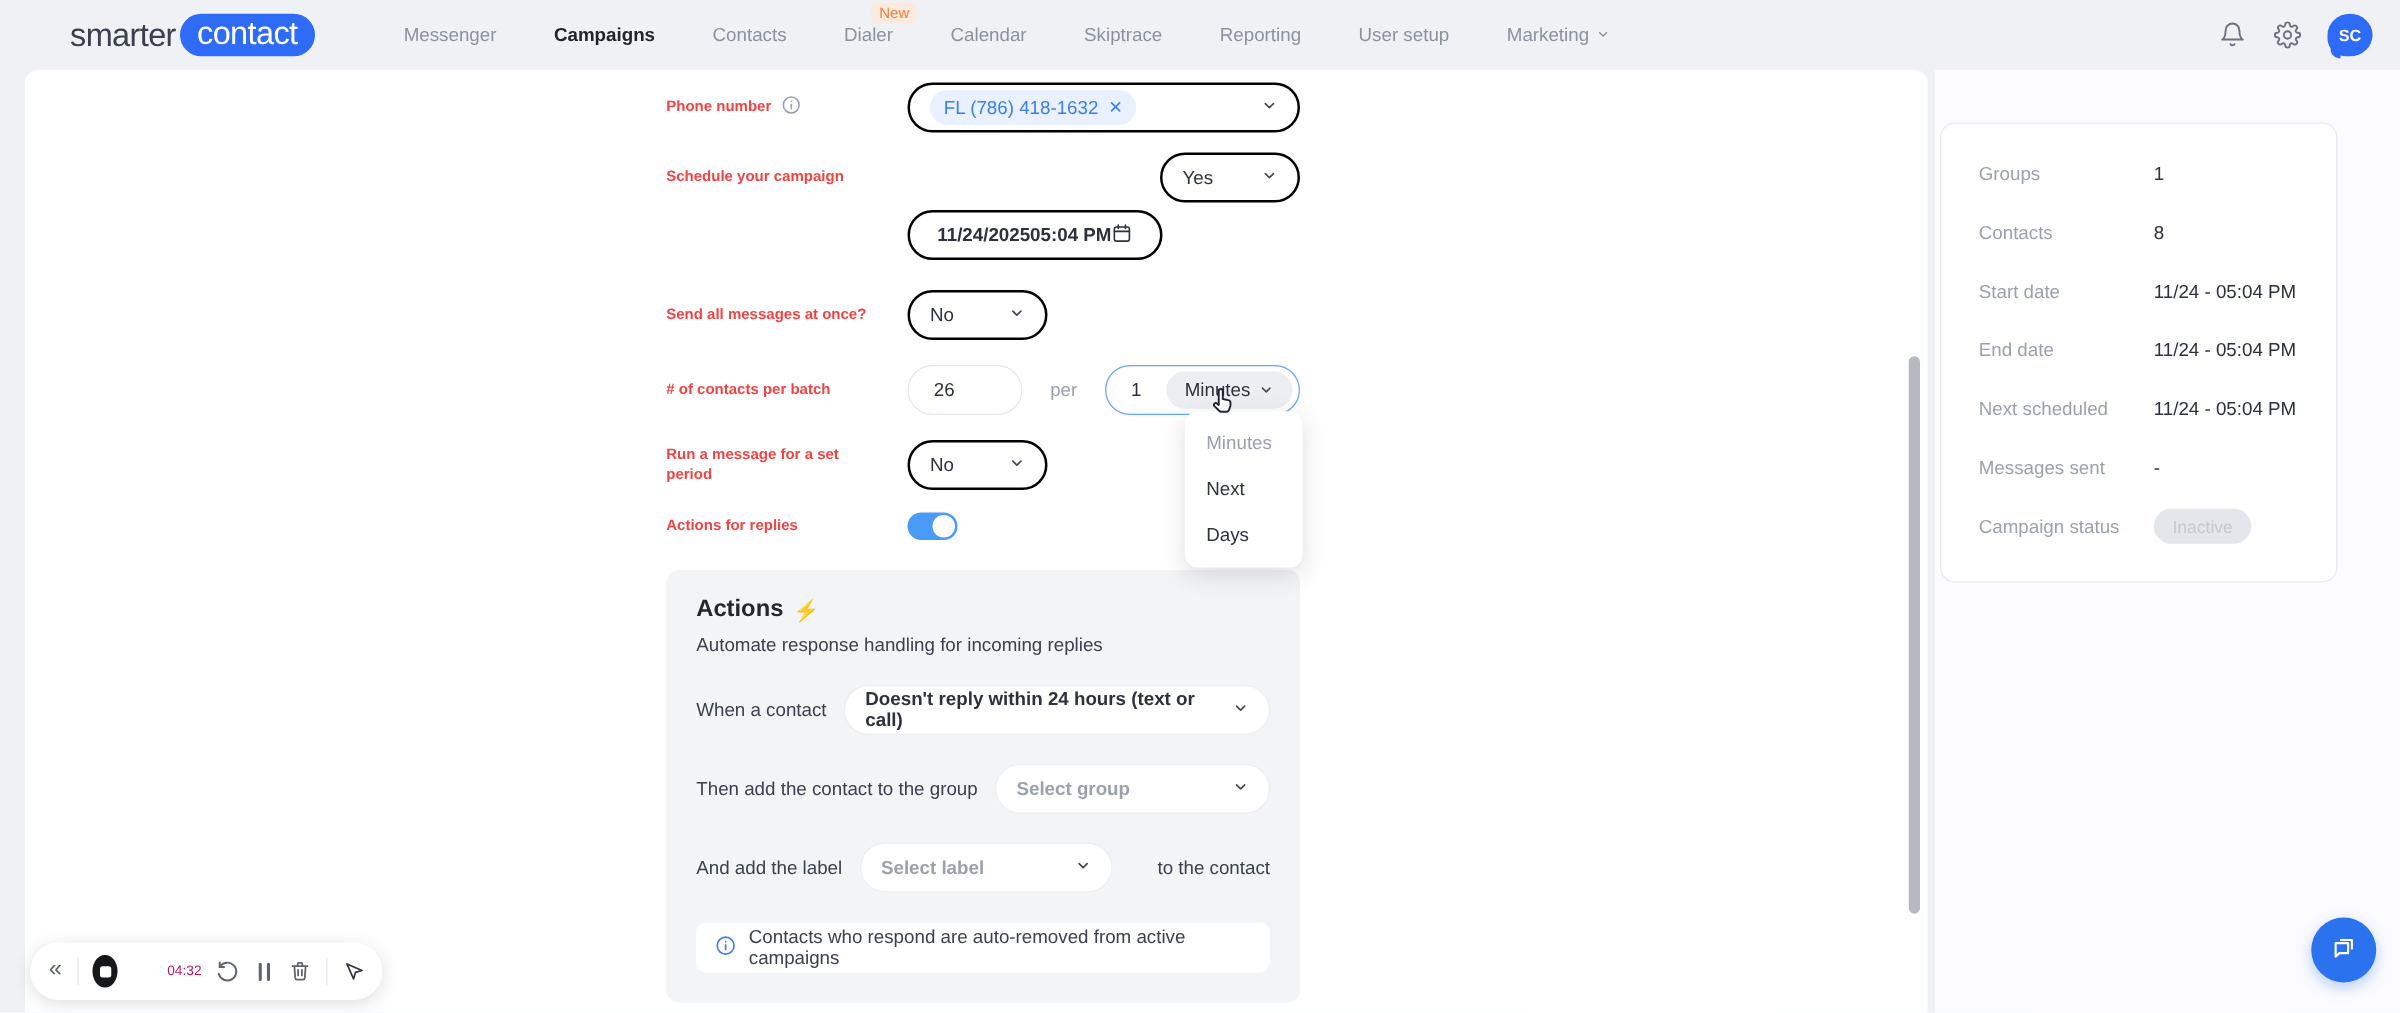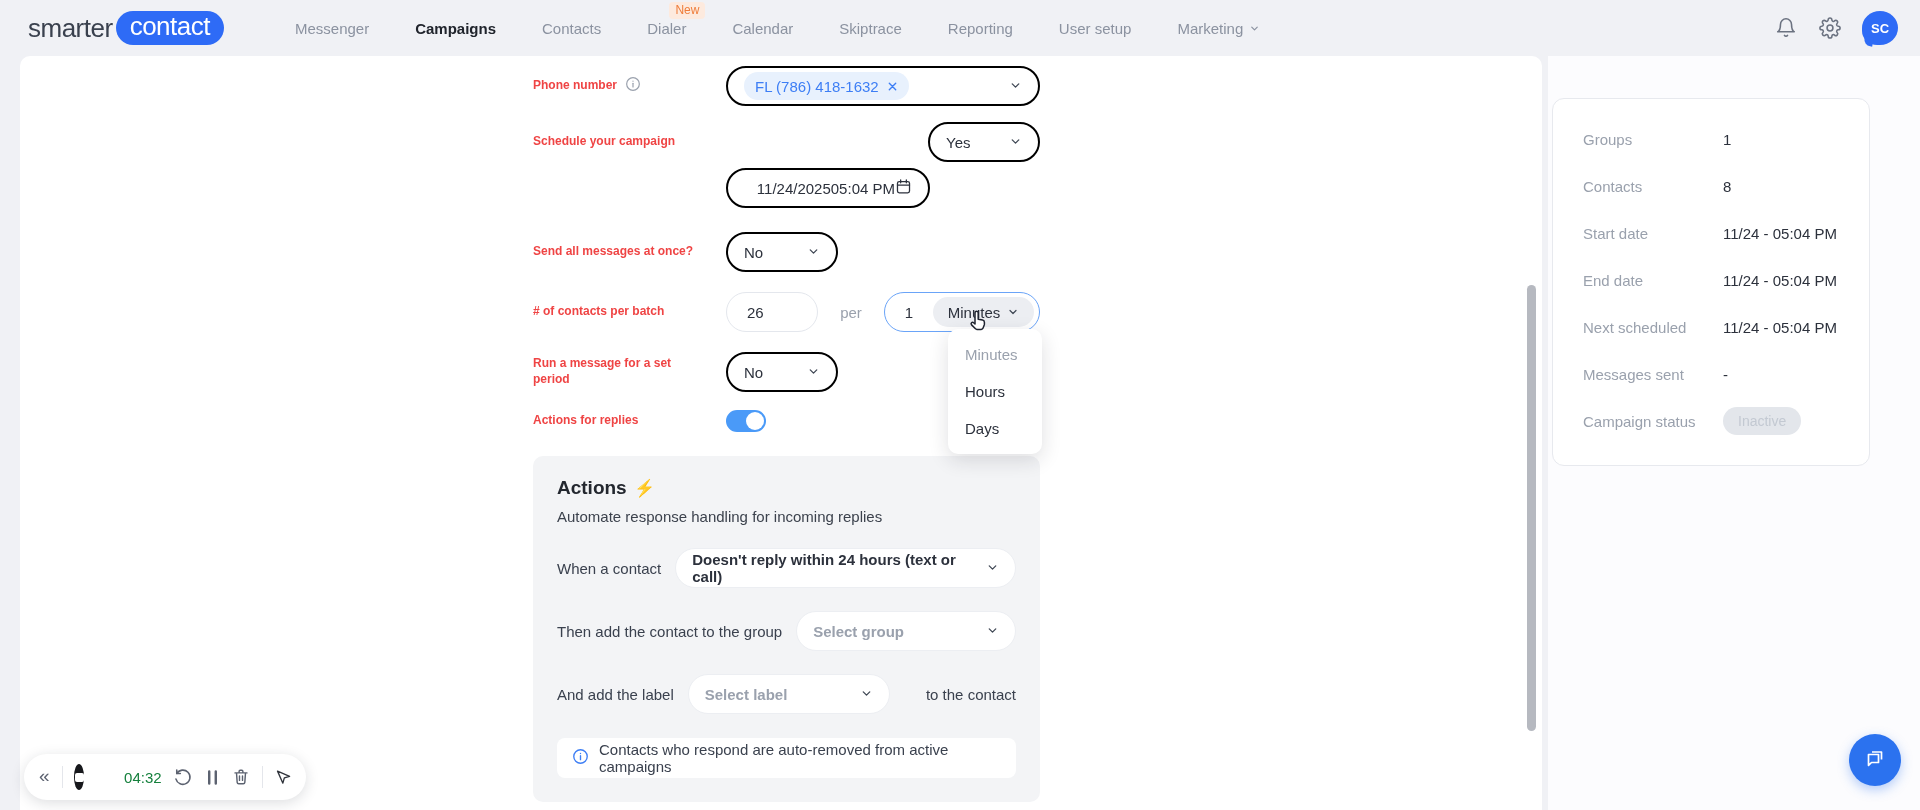--- a/index.html
+++ b/index.html
@@ -1,21 +1,21 @@
 <!DOCTYPE html>
 <html><head>
 <meta charset="utf-8">
 <style>
   * { margin:0; padding:0; box-sizing:border-box; }
   html,body { width:1920px; height:810px; overflow:hidden; }
   body { position:relative; background:#f0f1f5; font-family:"Liberation Sans", sans-serif; color:#2c313c; }
 
   
   .topnav { position:absolute; top:0; left:0; right:0; height:56px; display:flex; align-items:center; }
-  .logo { margin-left:28px; display:flex; align-items:center; cursor:pointer;text-align:right; }
+  .logo { margin-left:56px; display:flex; align-items:center; cursor:pointer;text-align:right; }
   .logo-word1 { font-size:26px; font-weight:500; color:#3a414e; letter-spacing:-0.5px; }
   .logo-pill { margin-left:3px; background:#2e6bf6; color:#fff; font-size:26px; font-weight:500;
                letter-spacing:-0.5px; padding:0 14px 3px; border-radius:18px; }
   .nav-items { display:flex; margin-left:48px; }
   .nav-item { position:relative; padding:6px 23px; font-size:15px; color:#8b92a0; cursor:pointer; display:flex; align-items:center; gap:6px; }
   .nav-item.active { color:#20242c; font-weight:700; }
   .nav-badge { position:absolute; top:-12px; right:4px; background:#fdeade; color:#ef7d3a;
                font-size:12px; padding:1px 6px 2px; border-radius:4px; font-weight:400; }
   .top-icons { position:absolute; right:22px; top:0; height:56px; display:flex; align-items:center; gap:20px; }
   .icon-btn { width:24px; height:24px; display:flex; align-items:center; justify-content:center; cursor:pointer; }
@@ -81,21 +81,21 @@
   .status-badge { background:#e3e6eb; color:#c3c9d2; font-size:14px; padding:6px 15px; border-radius:16px; }
 
   
   .recorder { position:absolute; left:24px; bottom:10px; width:282px; height:46px; background:#fff; border-radius:24px;
               box-shadow:0 3px 14px rgba(30,35,45,.15); display:flex; align-items:center; padding:0 15px; gap:12px; z-index:8; }
   .rec-collapse { font-size:19px; color:#5c6270; cursor:pointer; line-height:1; padding-bottom:3px; }
   .rec-divider { width:1px; height:22px; background:#e4e6eb; }
   .rec-stop { width:26px; height:26px; border-radius:50%; background:#17181c; display:flex; align-items:center;
               justify-content:center; cursor:pointer; }
   .rec-stop .sq { width:9px; height:9px; background:#fff; border-radius:2px; }
-  .rec-time { font-size:15px; color:#15803d;padding-left:28px; }
+  .rec-time { font-size:11px; color:#be185d;padding-left:28px; }
   .rec-icon { display:flex; align-items:center; justify-content:center; cursor:pointer; }
 
   
   .chat-fab { position:absolute; right:19px; bottom:24px; width:52px; height:52px; border-radius:50%;
               background:#2b72ef; display:flex; align-items:center; justify-content:center; cursor:pointer;
               box-shadow:0 4px 12px rgba(43,114,239,.35); z-index:8; }
 </style>
 </head>
 <body>
 
@@ -232,21 +232,21 @@
         <span>Yes</span>
         <span class="spacer"></span>
         <span>
           <svg width="13" height="13" viewBox="0 0 24 24" fill="none" stroke="#3f4754" stroke-width="2.4" stroke-linecap="round" stroke-linejoin="round">
               <path d="M6 9l6 6 6-6"></path>
             </svg>
         </span>
       </div>
     </div>
     <div class="frow mb24">
-      <div class="pill indent" style="width:204px; justify-content:flex-end;">
+      <div class="pill indent" style="width:204px; justify-content:center;font-weight:bold;">
         <span>11/24/2025</span>
         <span>05:04 PM</span>
         <span>
           <svg width="17" height="17" viewBox="0 0 24 24" fill="none" stroke="#2c313c" stroke-width="1.8" stroke-linecap="round">
               <rect x="3.5" y="5" width="17" height="16" rx="2.5"></rect>
               <path d="M8 2.8v4M16 2.8v4M3.5 10h17"></path>
             </svg>
         </span>
       </div>
     </div>
@@ -364,21 +364,21 @@
               <path d="M12 7.5v.2"></path>
             </svg>
         </span>
         <span>Contacts who respond are auto-removed from active campaigns</span>
       </div>
     </section>
   </div>
 
   <div class="unit-menu">
     <div class="unit-item selected">Minutes</div>
-    <div class="unit-item">Hours</div>
+    <div class="unit-item">Next</div>
     <div class="unit-item">Days</div>
   </div>
 
   <div class="cursor-hand">
     <svg width="24" height="24" viewBox="0 0 24 24" fill="#fff" stroke="#1f2430" stroke-width="1.5" stroke-linejoin="round">
       <path d="M9 13V4.8a1.6 1.6 0 0 1 3.2 0v6.4l4.4.9c1 .2 1.8 1.1 1.8 2.2v1.5c0 .3 0 .7-.1 1l-1.2 3.3c-.3.8-1 1.3-1.9 1.3h-4.3c-.5 0-1-.2-1.4-.6l-3.9-3.9a1.45 1.45 0 0 1 2-2.1L9 16z"></path>
     </svg>
   </div>
 
   <div class="scroll-thumb"></div>

